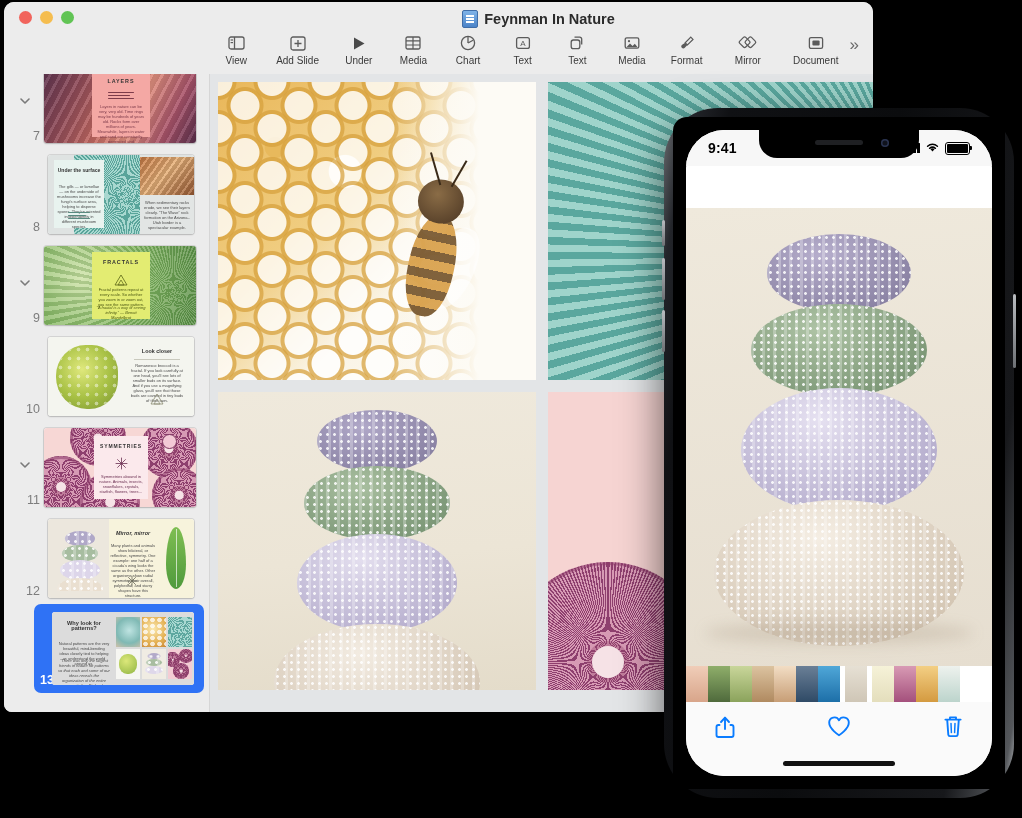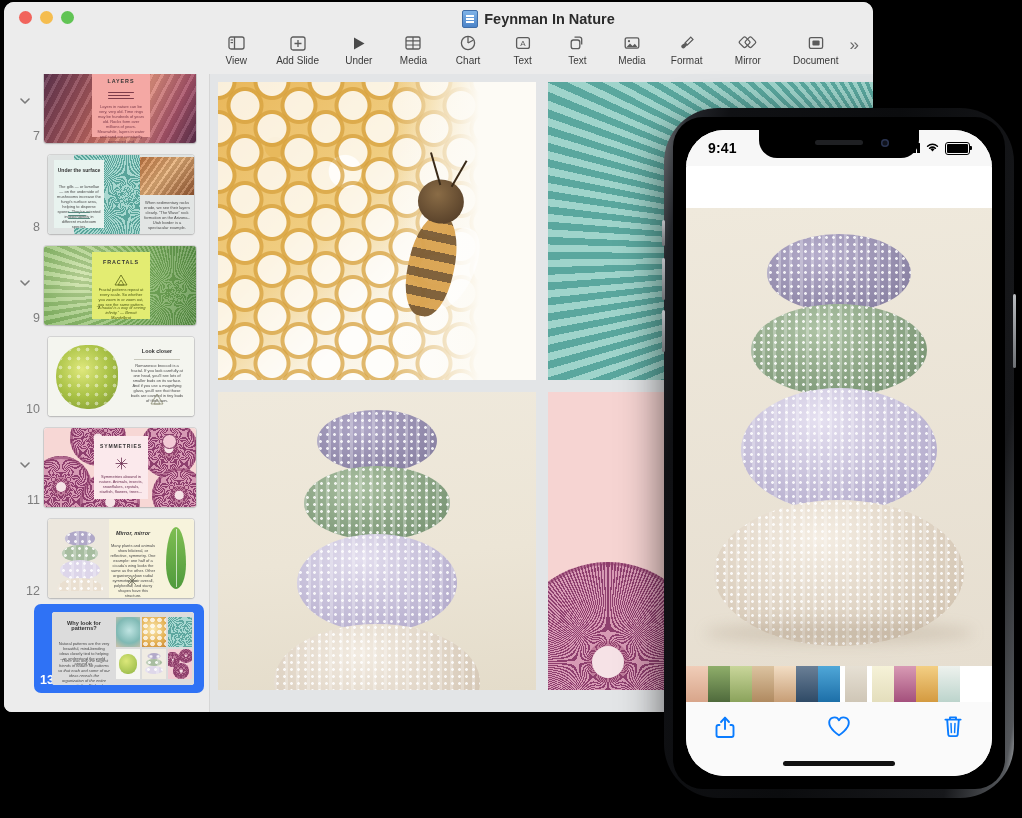--- a/index.html
+++ b/index.html
@@ -99,21 +99,21 @@
     box-shadow:inset 0 0 0 3px rgba(140,60,105,.55);}
   .rose:after{content:"";position:absolute;left:50%;top:50%;width:16%;height:16%;transform:translate(-50%,-50%);
     border-radius:50%;background:#f6e2e6;box-shadow:0 0 0 5px rgba(150,70,110,.35);}
 
   
   .iphone{position:absolute;left:664px;top:108px;width:350px;height:690px;}
   .ip-frame{position:absolute;inset:0;border-radius:54px;
     background:linear-gradient(100deg,#ララ,#1c1c1e);
     background:linear-gradient(100deg,#6f7276 0%,#23252a 6%,#101114 14%,#0b0c0e 50%,#17181b 85%,#55585c 97%,#c9ccd0 100%);
     box-shadow:0 14px 44px rgba(0,0,0,.6);}
-  .ip-inner{position:absolute;left:9px;top:9px;right:9px;bottom:9px;border-radius:30px;background:#000;}
+  .ip-inner{position:absolute;left:9px;top:9px;right:9px;bottom:9px;border-radius:14px;background:#000;}
   .ip-screen{position:absolute;left:13px;top:13px;right:13px;bottom:13px;border-radius:38px;overflow:hidden;background:#fff;}
   .ip-notch{position:absolute;left:50%;transform:translateX(-50%);top:0;width:160px;height:28px;background:#000;
     border-radius:0 0 18px 18px;z-index:6;}
   .ip-speaker{position:absolute;left:50%;transform:translateX(-50%);top:10px;width:48px;height:5px;border-radius:3px;background:#1f2023;}
   .ip-cam{position:absolute;right:30px;top:9px;width:8px;height:8px;border-radius:50%;background:#10131c;
     box-shadow:inset 0 0 0 1.5px #2a3350;}
   .ip-sidebtn{position:absolute;right:-2px;top:186px;width:3px;height:74px;border-radius:2px;background:linear-gradient(#b9bcc0,#6d7074);}
   .ip-volu{position:absolute;left:-2px;top:150px;width:3px;height:42px;border-radius:2px;background:linear-gradient(#b9bcc0,#6d7074);}
   .ip-vold{position:absolute;left:-2px;top:202px;width:3px;height:42px;border-radius:2px;background:linear-gradient(#b9bcc0,#6d7074);}
   .ip-mute{position:absolute;left:-2px;top:112px;width:3px;height:26px;border-radius:2px;background:linear-gradient(#b9bcc0,#6d7074);}

